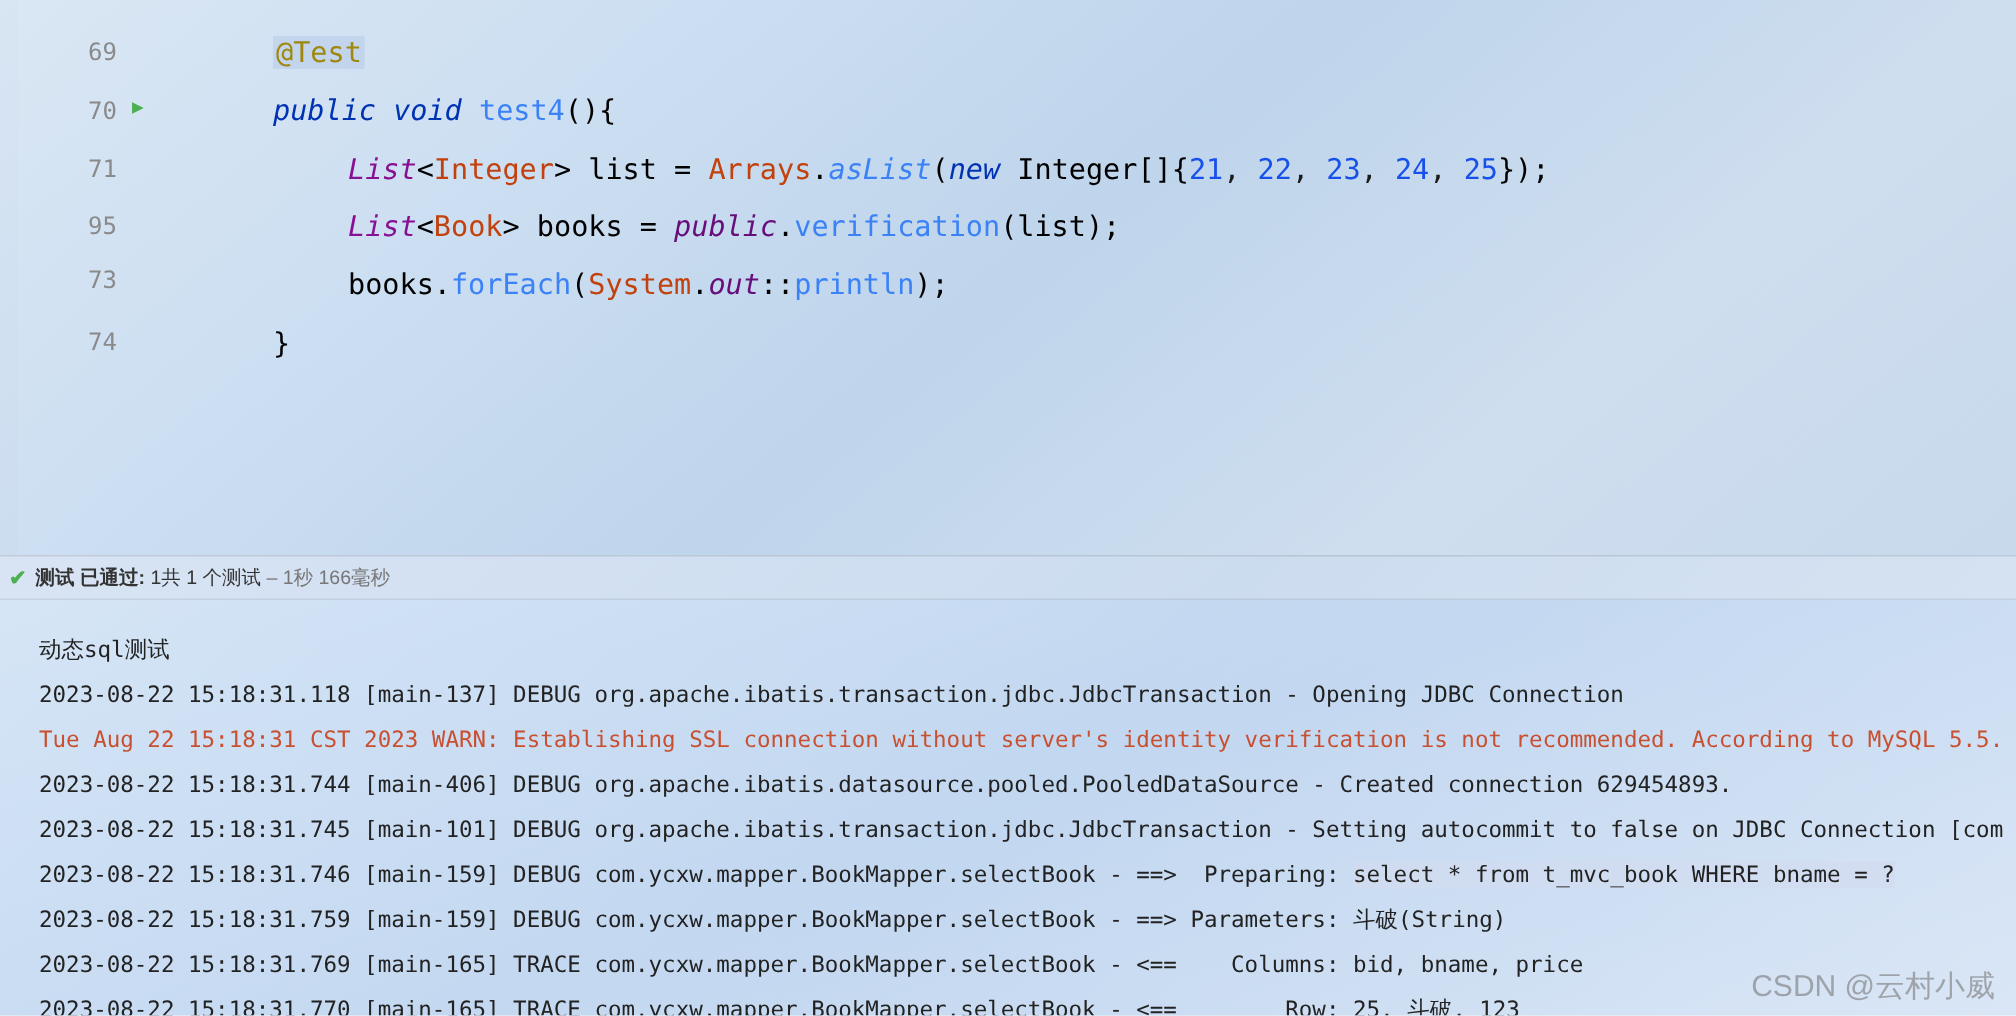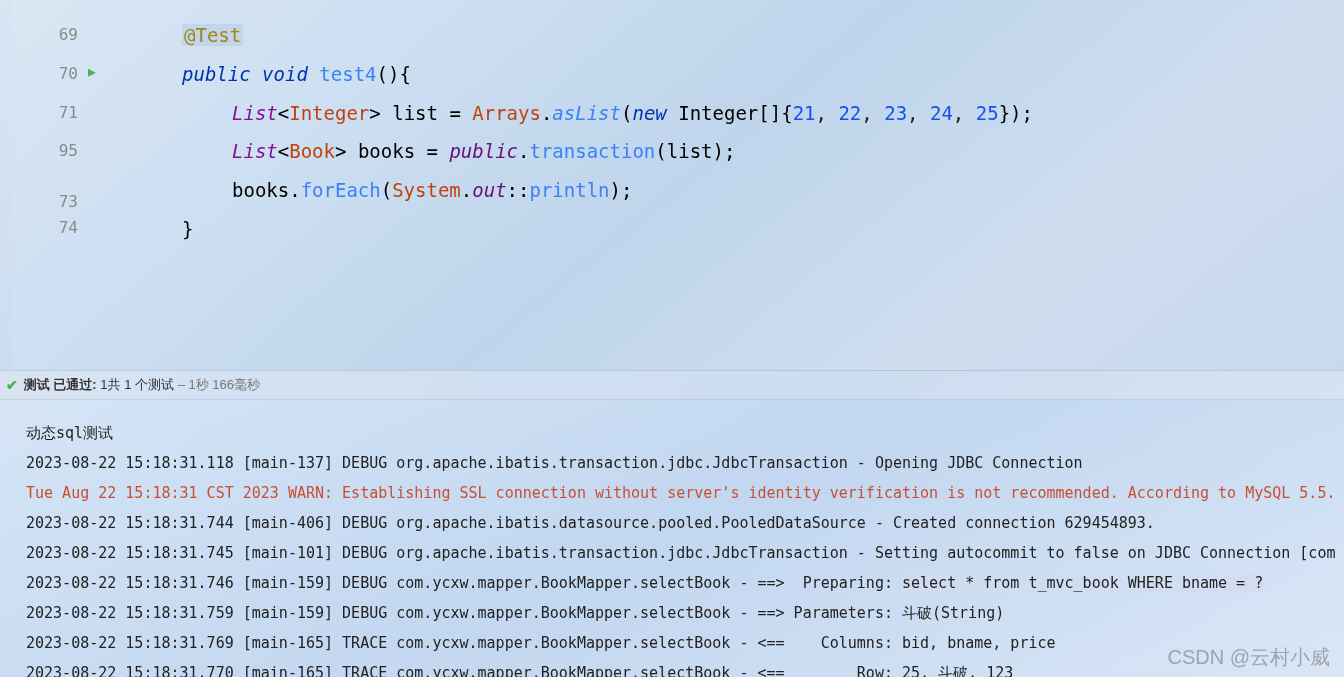--- a/index.html
+++ b/index.html
@@ -115,28 +115,28 @@
 <body>
 
 <div class="editor-area">
   <div class="editor-bg"></div>
   <div class="gutter">
     <div class="line-num" style="top:25px">69</div>
     <div class="line-num" style="top:64px">70</div>
     <div class="gutter-icon" style="top:64px;color:#4caf50">▶</div>
     <div class="line-num" style="top:103px">71</div>
     <div class="line-num" style="top:141px">95</div>
-    <div class="line-num" style="top:192px">73</div>
+    <div class="line-num" style="top:177px">73</div>
     <div class="line-num" style="top:218px">74</div>
   </div>
   <div class="code-lines">
     <div class="code-line" style="top:16px;left:50px"><span class="ann">@Test</span></div>
     <div class="code-line" style="top:55px;left:50px"><span class="kw">public</span> <span class="kw">void</span> <span class="func">test4</span><span class="punct">(){</span></div>
     <div class="code-line" style="top:94px;left:100px"><span class="purple">List</span><span class="punct">&lt;</span><span class="type">Integer</span><span class="punct">&gt;</span><span class="punct"> list = </span><span class="type">Arrays</span><span class="punct">.</span><span class="func italic-fn">asList</span><span class="punct">(</span><span class="kw">new</span><span class="punct"> Integer[]{</span><span class="num-lit">21</span><span>, </span><span class="num-lit">22</span><span>, </span><span class="num-lit">23</span><span>, </span><span class="num-lit">24</span><span>, </span><span class="num-lit">25</span><span class="punct">});</span></div>
-    <div class="code-line" style="top:132px;left:100px"><span class="purple">List</span><span class="punct">&lt;</span><span class="type">Book</span><span class="punct">&gt;</span><span class="punct"> books = </span><span class="field">public</span><span class="punct">.</span><span class="func">transaction</span><span class="punct">(list);</span></div>
+    <div class="code-line" style="top:132px;left:100px"><span class="purple">List</span><span class="punct">&lt;</span><span class="type">Book</span><span class="punct">&gt;</span><span class="punct"> books = </span><span class="field">public</span><span class="punct">.</span><span class="func">verification</span><span class="punct">(list);</span></div>
     <div class="code-line" style="top:171px;left:100px"><span class="punct">books.</span><span class="func">forEach</span><span class="punct">(</span><span class="type">System</span><span class="punct">.</span><span class="field">out</span><span class="punct">::</span><span class="func">println</span><span class="punct">);</span></div>
     <div class="code-line" style="top:210px;left:50px"><span class="punct">}</span></div>
   </div>
 </div>
 
 <div class="test-bar">
   <span class="check-icon">✔</span>
   <span><b>测试 已通过:</b> <span>1共 1 个测试</span> <span style="color:#777">– 1秒 166毫秒</span></span>
 </div>
 

